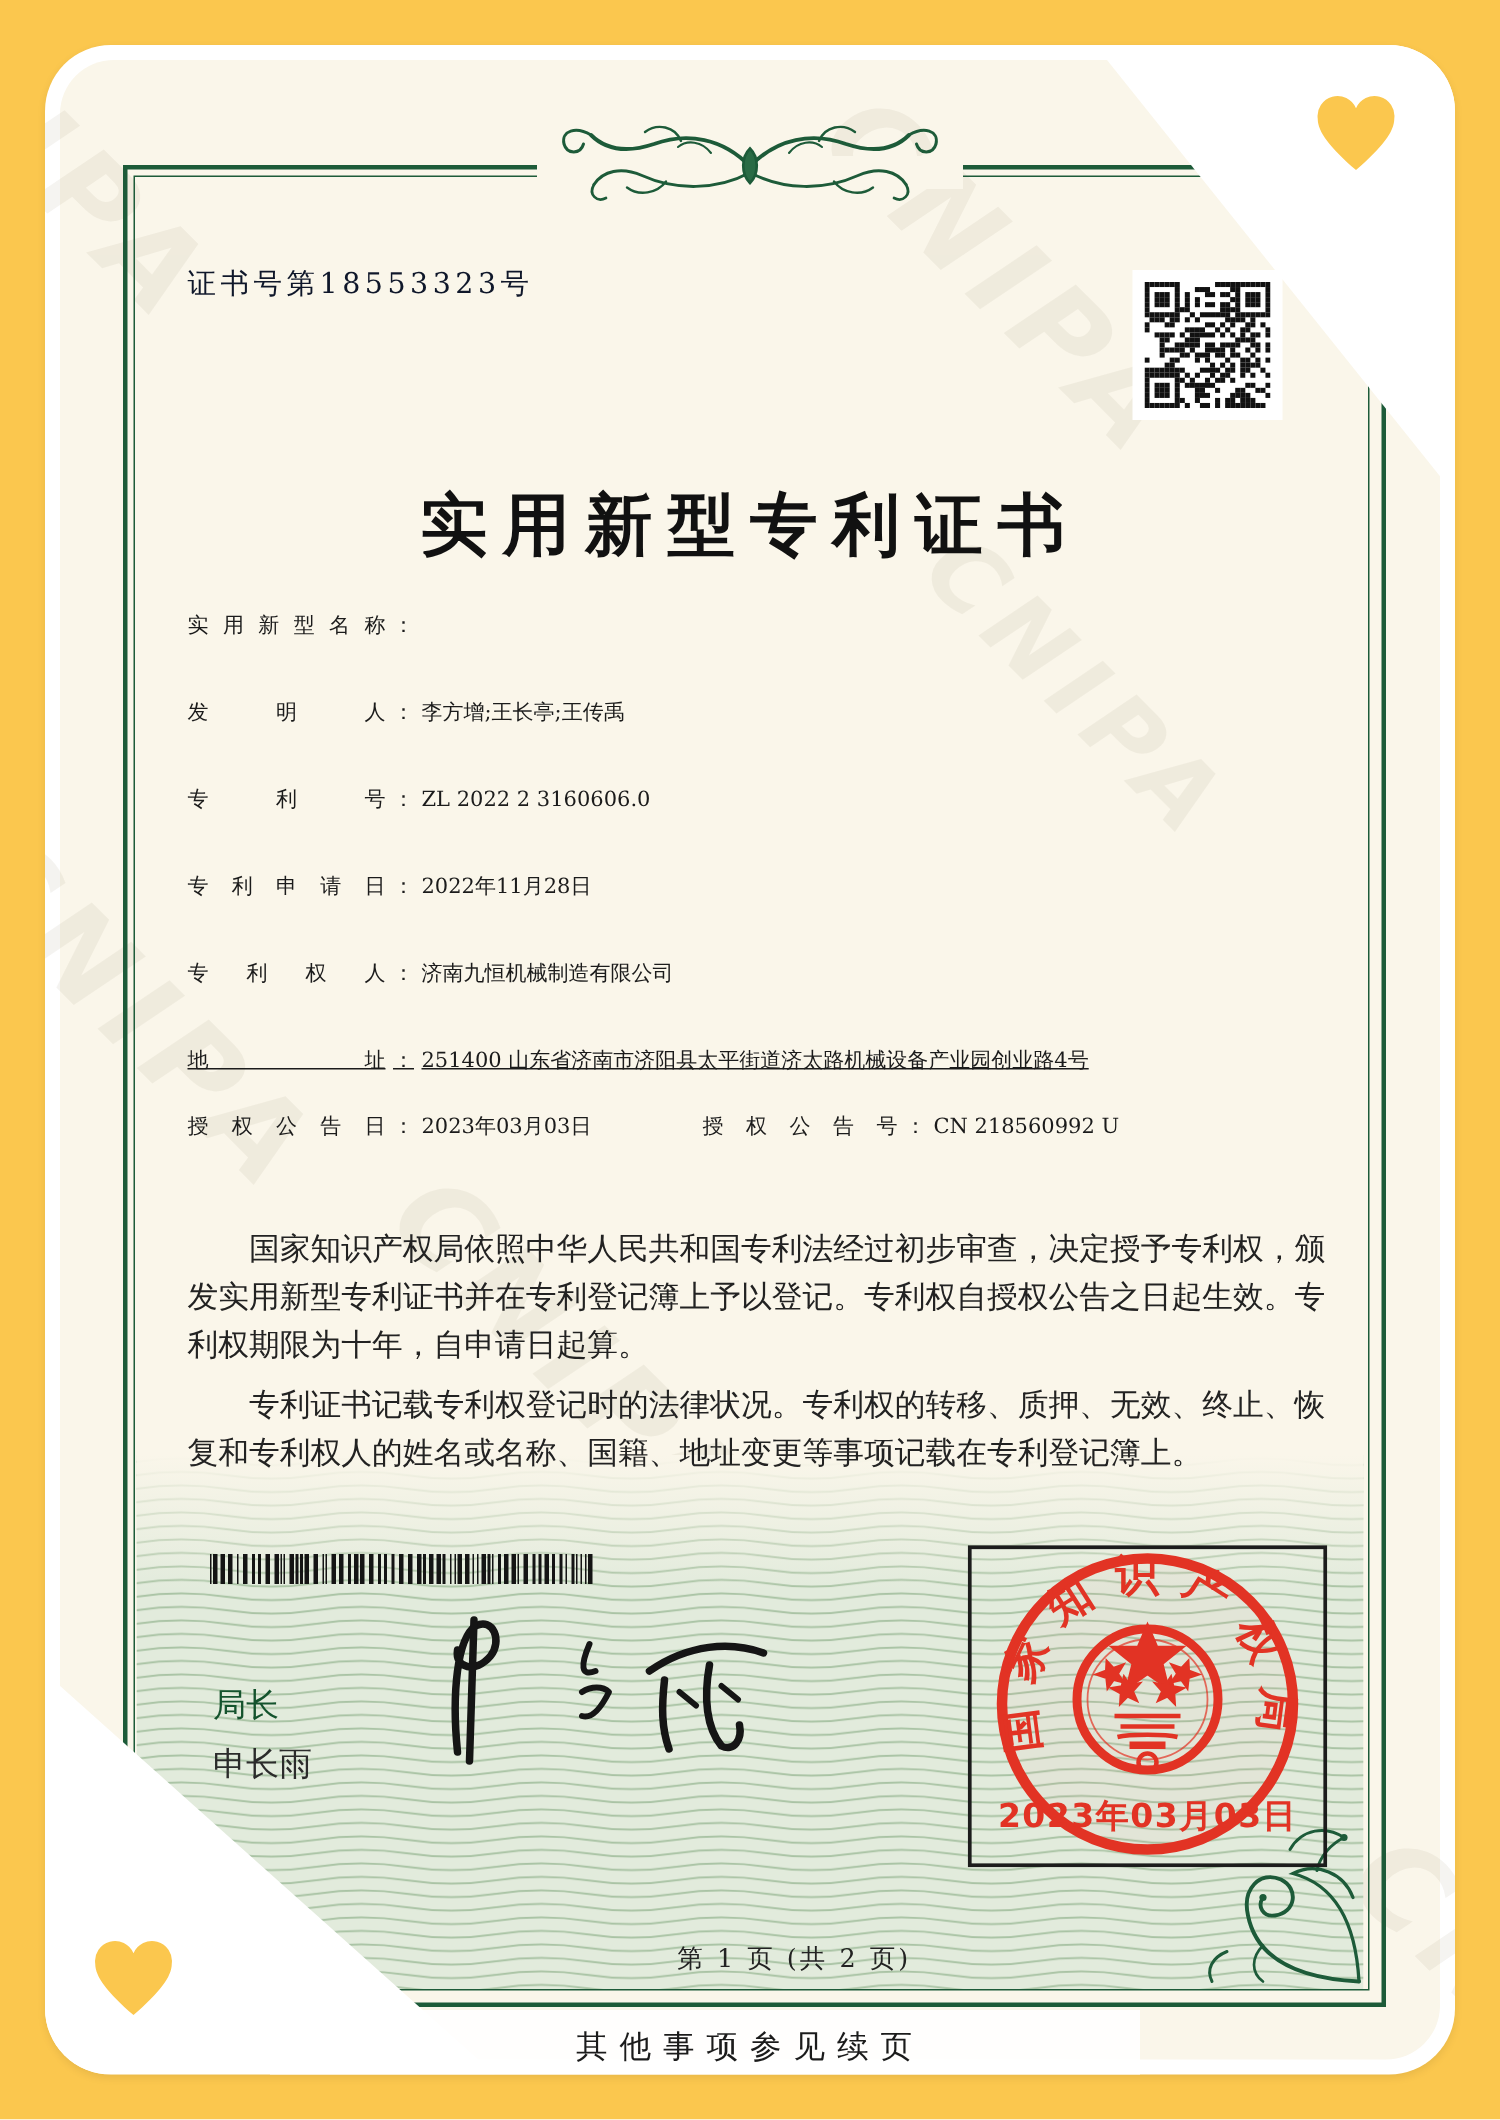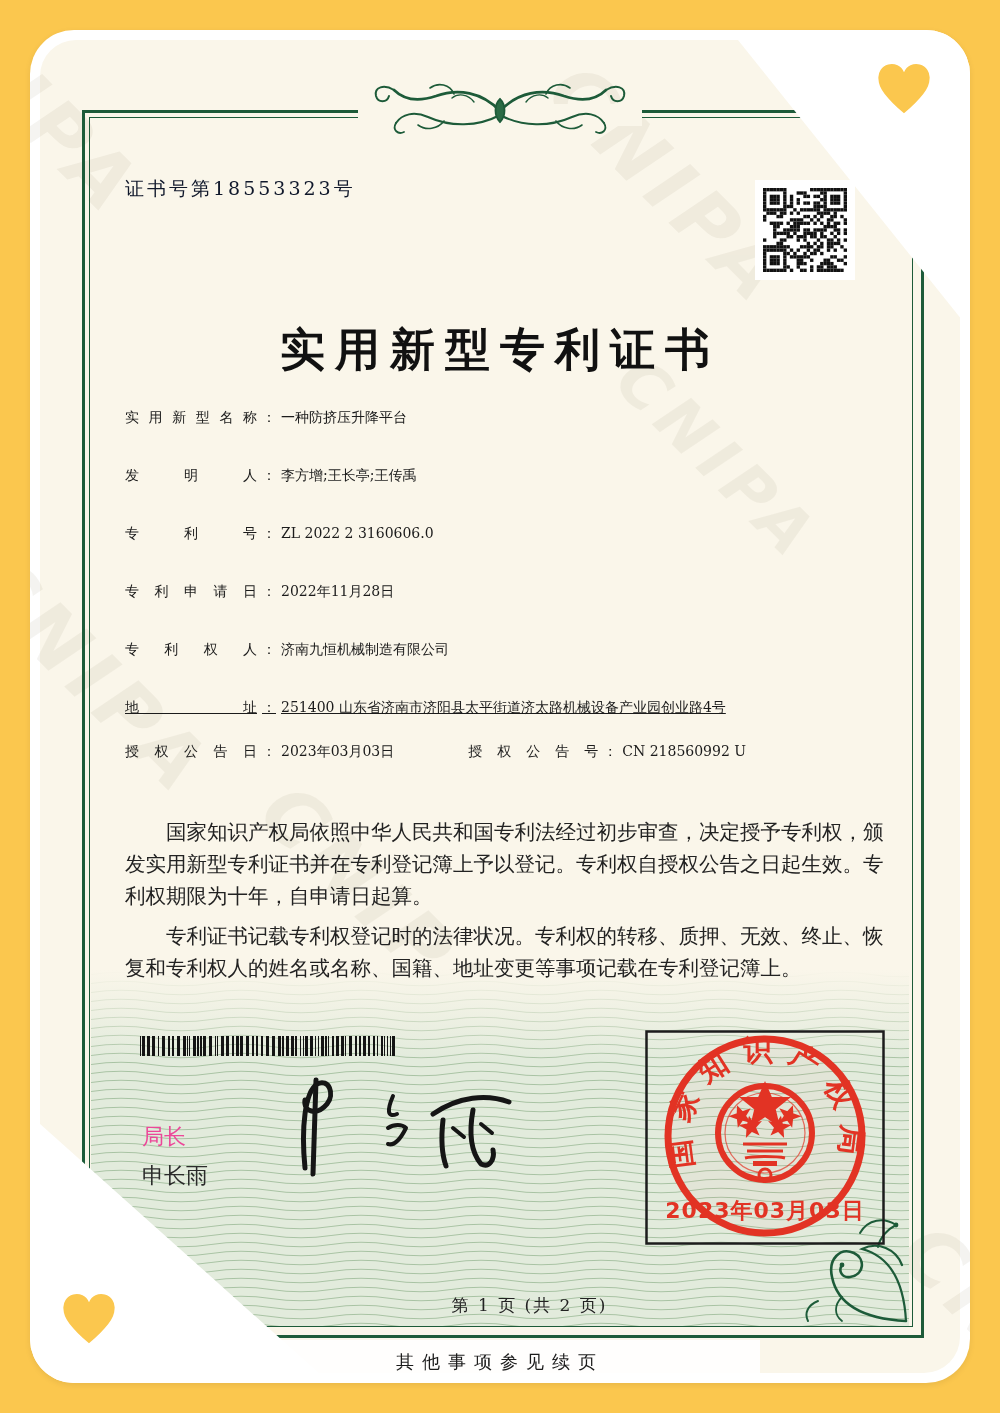--- a/index.html
+++ b/index.html
@@ -28,26 +28,26 @@
   .row .lab{flex:0 0 132px;text-align:justify;text-align-last:justify;}
   .row .col{flex:0 0 24px;text-align:center;}
   .row .val{flex:1;}
   .row.addr{margin-bottom:13px;text-decoration:underline;}
   .row.grant .pair2{margin-left:74px;display:flex;justify-content:space-between;}
   .row.grant .pair2 .lab{flex:0 0 130px;}
   .paragraphs{position:absolute;z-index:10;left:95px;top:786px;width:770px;font-size:20.5px;line-height:32px;color:#222;}
   .paragraphs p{margin:0 0 8px 0;text-indent:2em;}
   .barcode{position:absolute;z-index:10;left:110px;top:1006px;}
   .sig-svg{position:absolute;z-index:11;left:245px;top:1038px;}
-  .sig-title{position:absolute;z-index:11;left:112px;top:1092px;font-family:Liberation Mono, monospace;font-size:22px;color:#ec4899;}
+  .sig-title{position:absolute;z-index:11;left:112px;top:1092px;font-family:Liberation Mono, monospace;font-size:22px;color:#14532d;}
   .sig-name{position:absolute;z-index:11;left:112px;top:1131px;font-family:"DejaVu Sans","Liberation Sans",sans-serif;font-size:22px;color:#2b2b2b;}
   .seal{position:absolute;z-index:12;left:615px;top:1000px;}
   .page-footer{position:absolute;z-index:10;left:0;width:999px;top:1264px;text-align:center;font-size:17px;letter-spacing:2px;color:#222;}
   .note-strip{position:absolute;z-index:7;left:150px;top:1310px;width:580px;height:44px;background:rgba(255,255,255,0.9);}
-  .bottom-note{position:absolute;z-index:10;left:0;width:940px;top:1320px;text-align:center;font-size:18px;letter-spacing:8px;color:#1b1b1b;}
+  .bottom-note{position:absolute;z-index:10;left:0;width:940px;top:1320px;text-align:center;font-size:21px;letter-spacing:8px;color:#1b1b1b;}
   
   .wedge{position:absolute;z-index:50;left:0;top:0;width:940px;height:1353px;pointer-events:none;}
   .wedge .tri{position:absolute;left:0;top:0;width:940px;height:1353px;background:#ffffff;}
   .wedge .tri.tr{clip-path:polygon(700px 0,940px 0,940px 300px);}
   .wedge .tri.bl{clip-path:polygon(0 1085px,300px 1353px,0 1353px);}
   .heart{position:absolute;z-index:51;}
   .heart.tr{left:845px;top:32px;}
   .heart.bl{left:30px;top:1262px;}
 </style>
 </head>
@@ -471,21 +471,20 @@
           <rect x="77.28" y="80.64" width="3.36" height="3.36" fill="#111"></rect>
         </svg>
     </div>
 
     <div class="title">实用新型专利证书</div>
 
     <div class="fields">
       <div class="row">
         <span class="lab">实用新型名称</span>
           <span class="col">：</span>
-          <span class="val">一种防挤压升降平台</span>
       </div>
       <div class="row">
         <span class="lab">发明人</span>
           <span class="col">：</span>
           <span class="val">李方增;王长亭;王传禹</span>
       </div>
       <div class="row">
         <span class="lab">专利号</span>
           <span class="col">：</span>
           <span class="val">ZL 2022 2 3160606.0</span>

